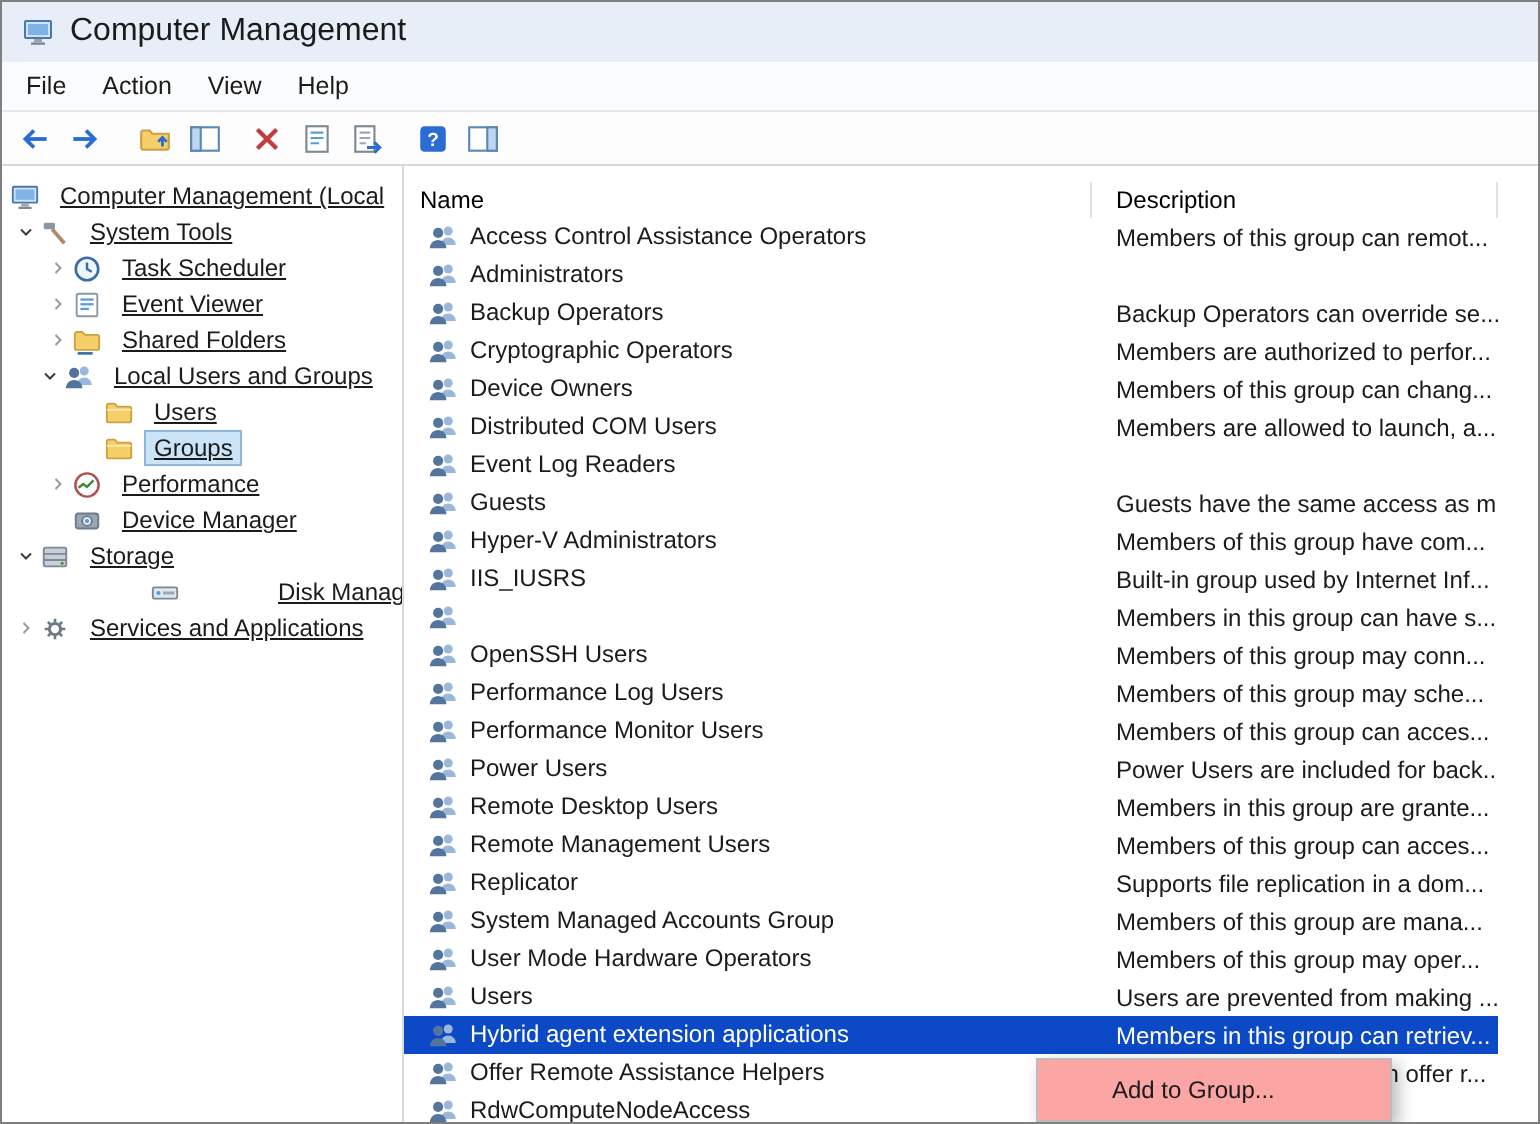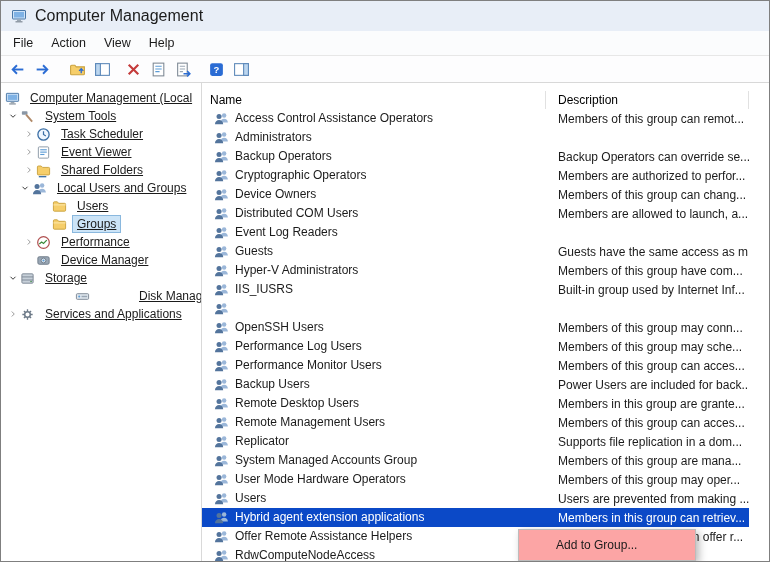--- a/index.html
+++ b/index.html
@@ -474,20 +474,21 @@
             <div class="cell-name">
               <span class="row-icon">
                 <svg viewBox="0 0 16 16">
                   <circle cx="10.8" cy="4.8" r="2.4" fill="#9bb7d9"></circle>
                   <path d="M6.8 12.2c0-2.2 1.8-4 4-4s4 1.8 4 4z" fill="#9bb7d9"></path>
                   <circle cx="5.4" cy="5.8" r="2.7" fill="#53749c"></circle>
                   <path d="M1 14c0-2.5 2-4.4 4.4-4.4S9.8 11.5 9.8 14z" fill="#53749c"></path>
                 </svg>
               </span>
             </div>
+            <div class="cell-desc">Members in this group can have s...</div>
           </div>
           <div class="lrow">
             <div class="cell-name">
               <span class="row-icon">
                 <svg viewBox="0 0 16 16">
                   <circle cx="10.8" cy="4.8" r="2.4" fill="#9bb7d9"></circle>
                   <path d="M6.8 12.2c0-2.2 1.8-4 4-4s4 1.8 4 4z" fill="#9bb7d9"></path>
                   <circle cx="5.4" cy="5.8" r="2.7" fill="#53749c"></circle>
                   <path d="M1 14c0-2.5 2-4.4 4.4-4.4S9.8 11.5 9.8 14z" fill="#53749c"></path>
                 </svg>
@@ -527,21 +528,21 @@
           <div class="lrow">
             <div class="cell-name">
               <span class="row-icon">
                 <svg viewBox="0 0 16 16">
                   <circle cx="10.8" cy="4.8" r="2.4" fill="#9bb7d9"></circle>
                   <path d="M6.8 12.2c0-2.2 1.8-4 4-4s4 1.8 4 4z" fill="#9bb7d9"></path>
                   <circle cx="5.4" cy="5.8" r="2.7" fill="#53749c"></circle>
                   <path d="M1 14c0-2.5 2-4.4 4.4-4.4S9.8 11.5 9.8 14z" fill="#53749c"></path>
                 </svg>
               </span>
-              <span>Backup Users</span>
+              <span>Power Users</span>
             </div>
             <div class="cell-desc">Power Users are included for back...</div>
           </div>
           <div class="lrow">
             <div class="cell-name">
               <span class="row-icon">
                 <svg viewBox="0 0 16 16">
                   <circle cx="10.8" cy="4.8" r="2.4" fill="#9bb7d9"></circle>
                   <path d="M6.8 12.2c0-2.2 1.8-4 4-4s4 1.8 4 4z" fill="#9bb7d9"></path>
                   <circle cx="5.4" cy="5.8" r="2.7" fill="#53749c"></circle>

